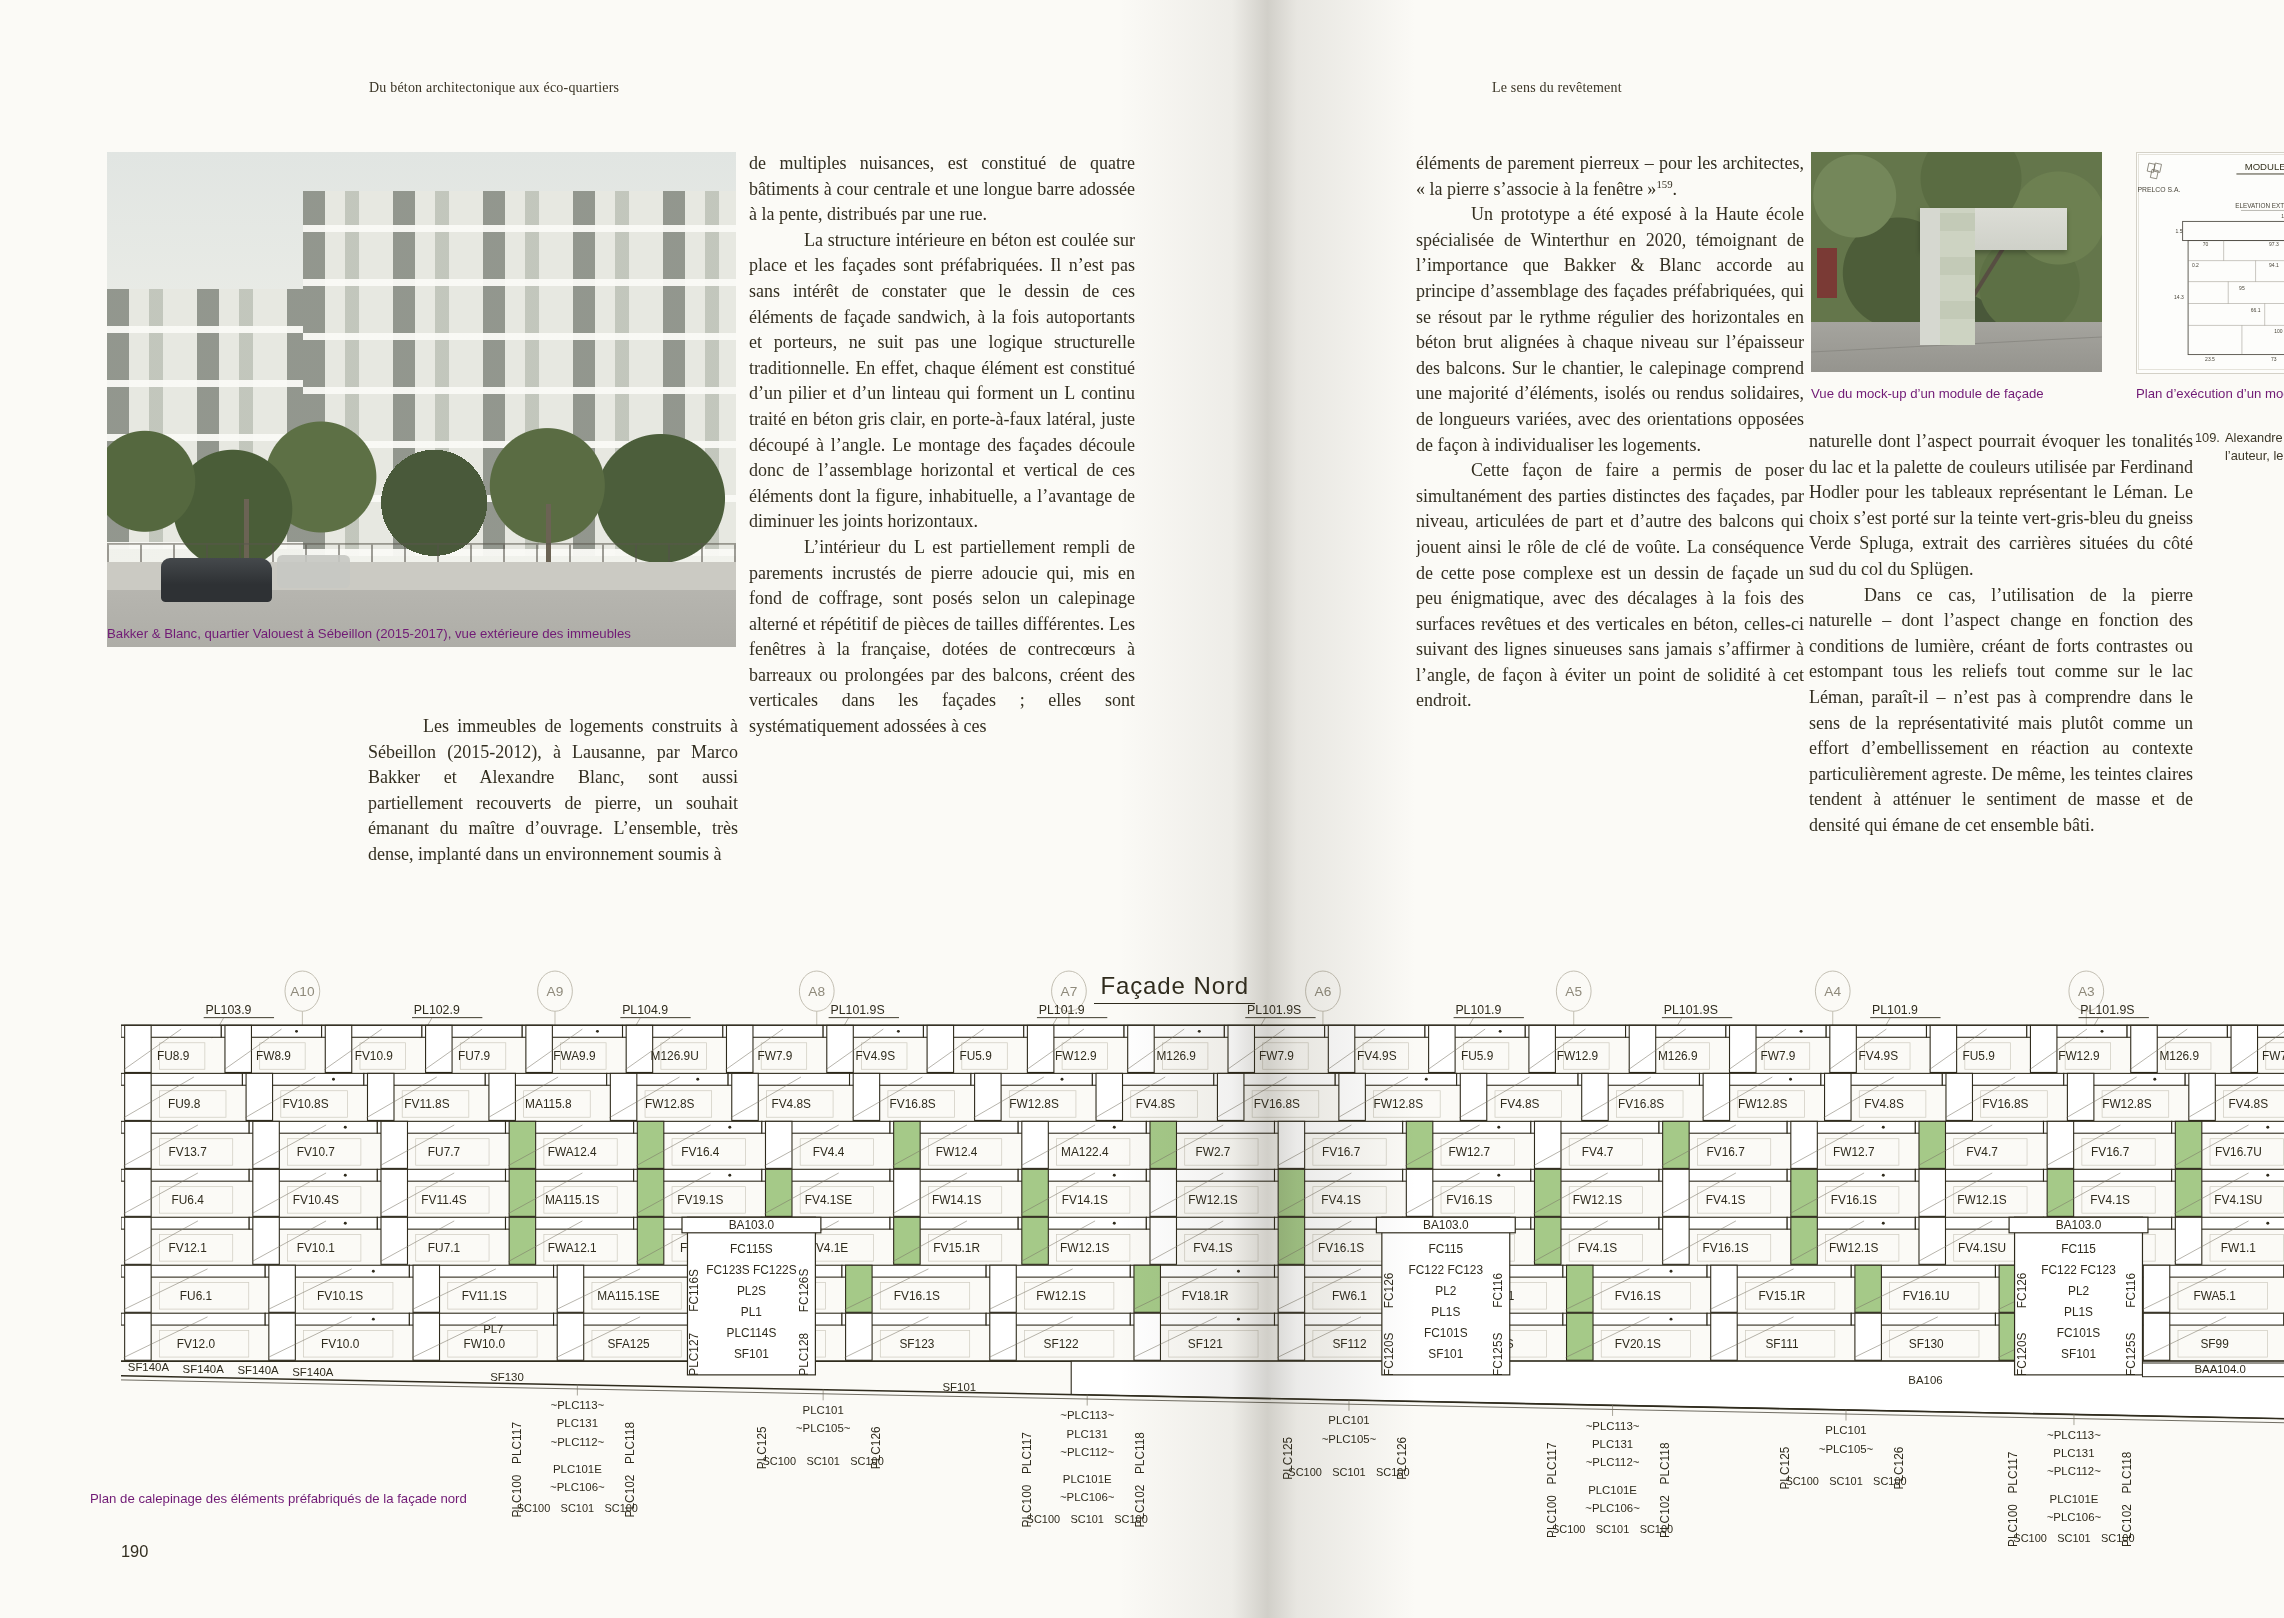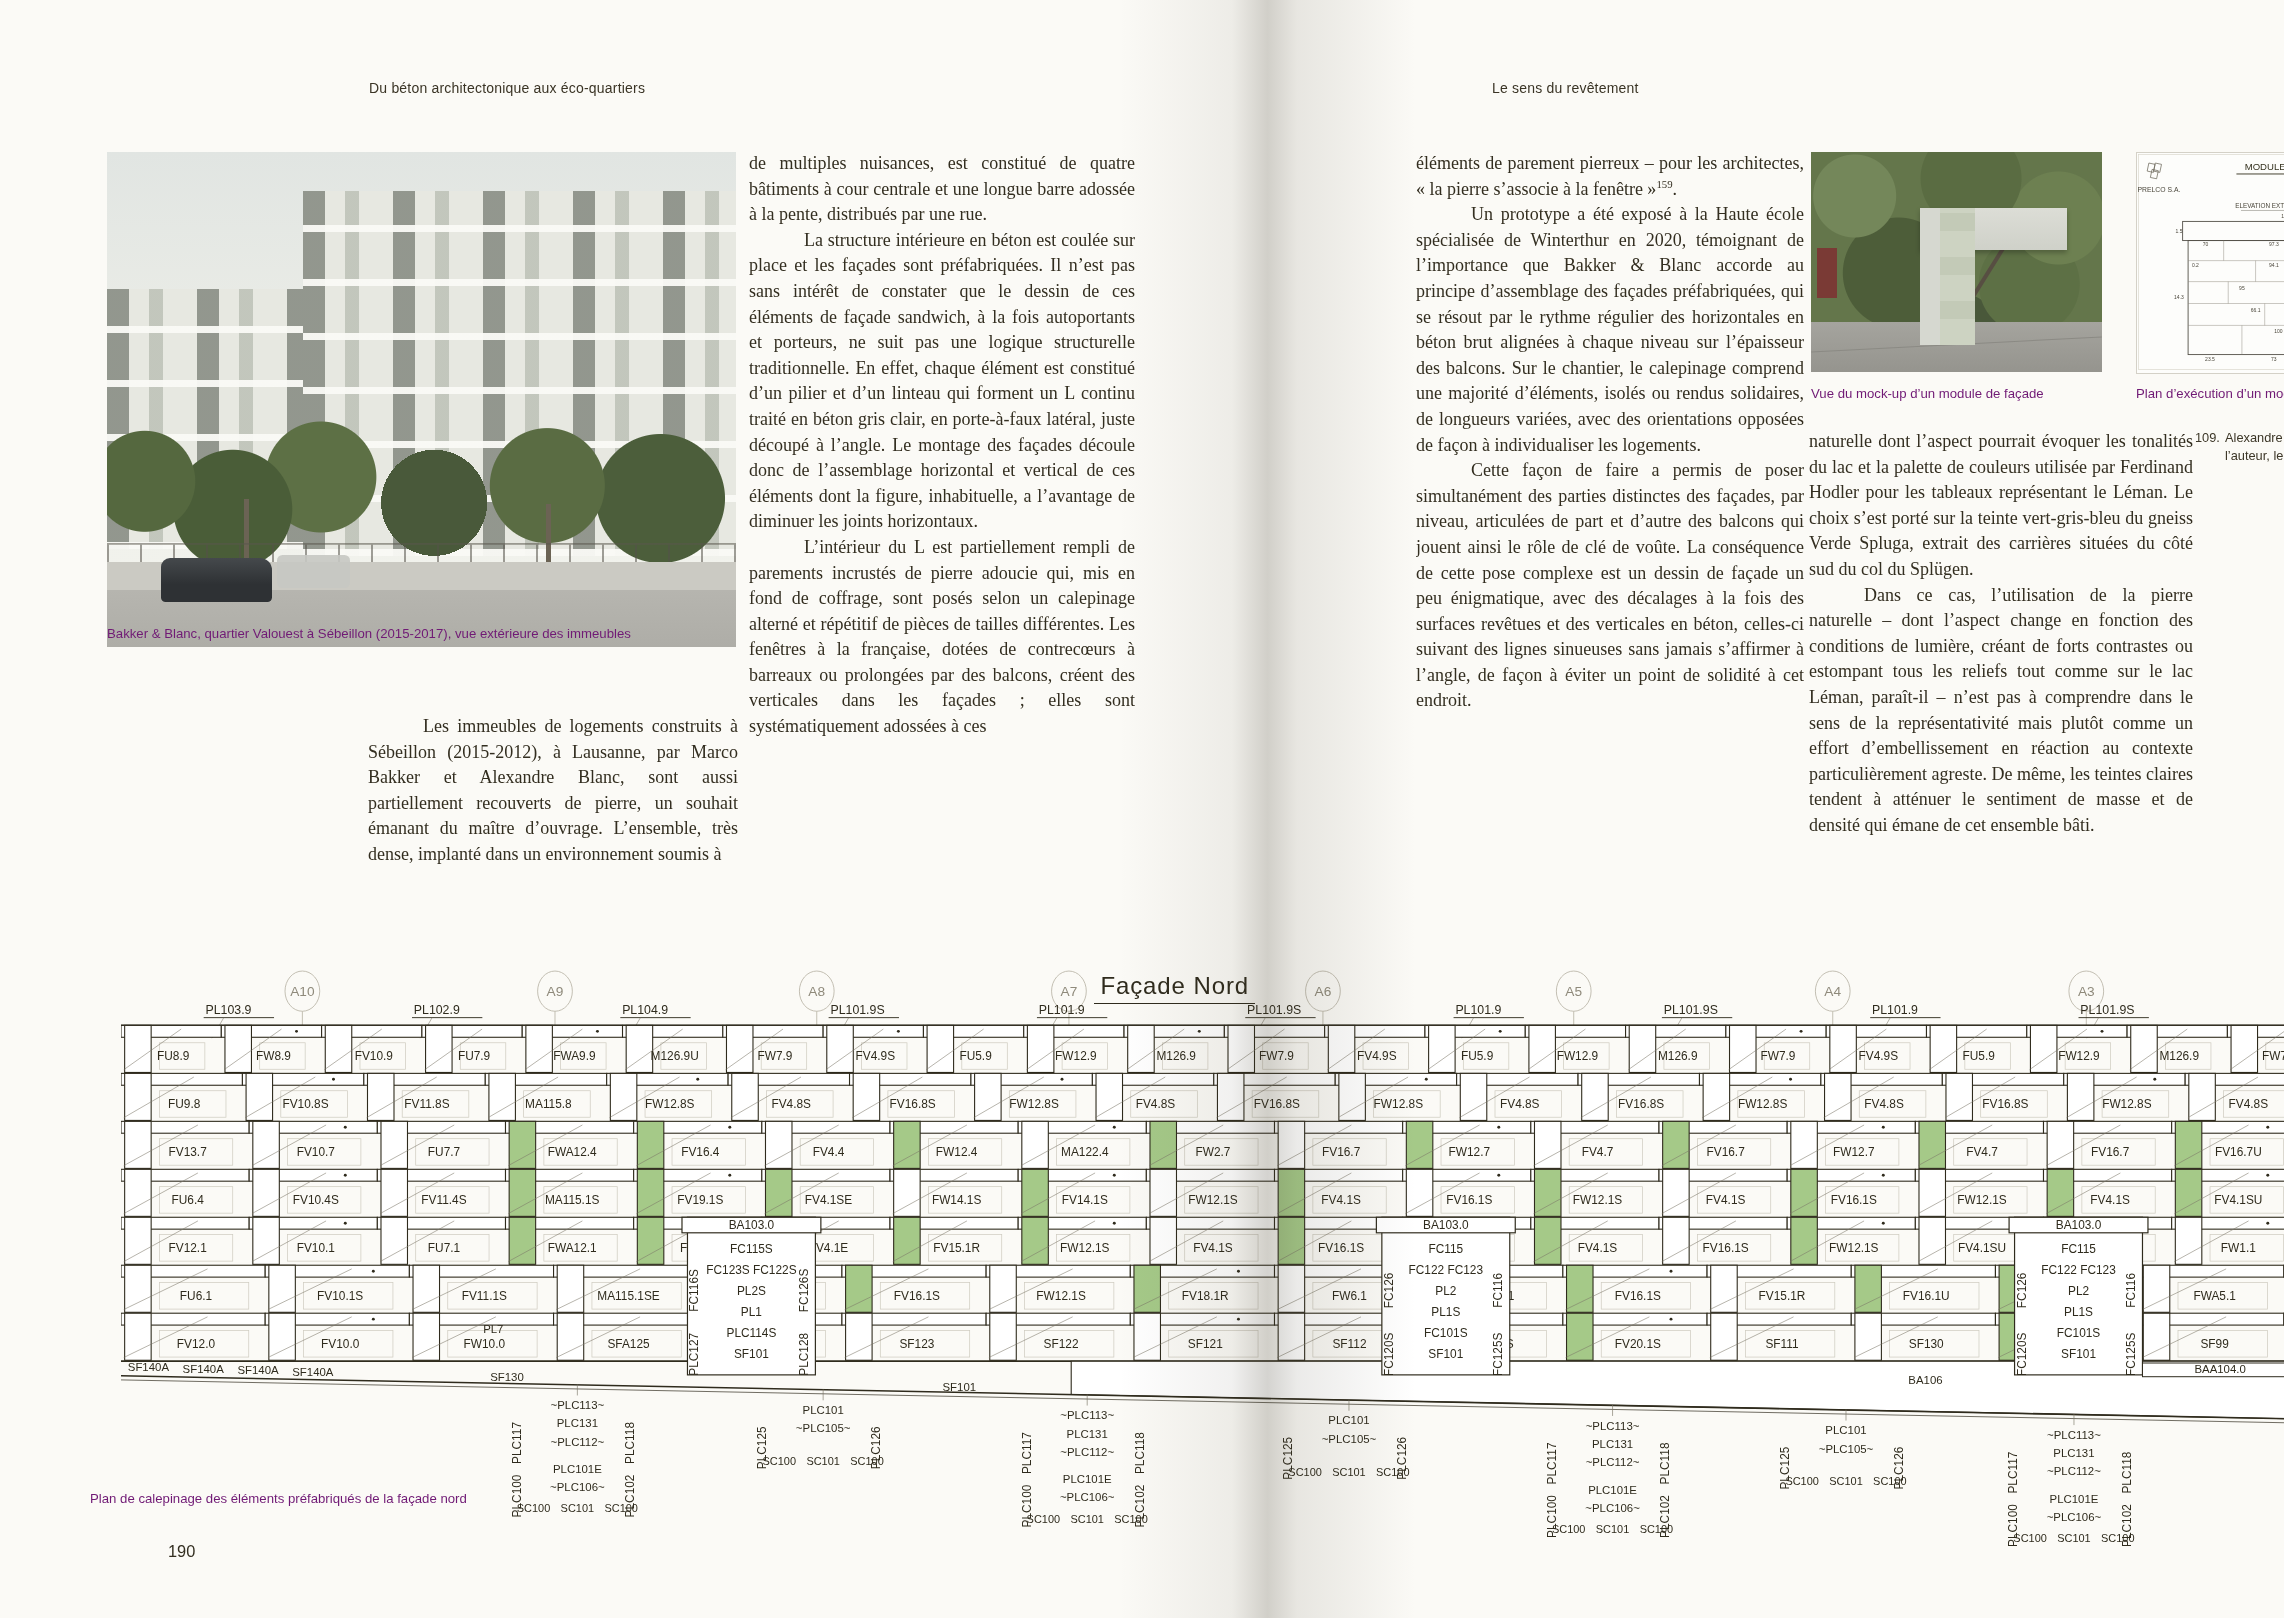--- a/index.html
+++ b/index.html
@@ -1,39 +1,39 @@
 <!DOCTYPE html>
 <html style="font-size:7.3px"><head>
 <meta charset="utf-8">
 <style>
   html,body{margin:0;padding:0;}
   body{width:2536px;height:1618px;background:#fbfaf6;position:relative;overflow:hidden;}
   .spread{position:absolute;left:0;top:0;width:2536px;height:1618px;background:#fbfaf6;}
   .gutter{position:absolute;left:1119px;top:0;width:297px;height:100%;z-index:40;pointer-events:none;
     background:linear-gradient(90deg, rgba(60,55,40,0) 0%, rgba(60,55,40,.07) 38%, rgba(60,55,40,.22) 50%, rgba(60,55,40,.10) 60%, rgba(60,55,40,0) 100%);}
-  .running-head{position:absolute;font-family:Liberation Sans, sans-serif;font-size:14px;color:#3a3425;letter-spacing:0.2px;}
+  .running-head{position:absolute;font-family:Liberation Serif, serif;font-size:14px;color:#3a3425;letter-spacing:0.2px;}
   #head-left{left:369px;top:80px;}
   #head-right{left:1492px;top:80px;}
   .col{position:absolute;font-family:"Liberation Serif",serif;font-size:18px;line-height:25.6px;text-align:justify;color:#332e20;}
   .col p{margin:0;text-indent:55px;}
   .col p.noindent{text-indent:0;}
   .col sup{font-size:60%;vertical-align:super;line-height:0;}
   #col1L{left:368px;top:714px;width:370px;height:256px;overflow:hidden;}
   #col2L{left:749px;top:151px;width:386px;height:822px;overflow:hidden;}
   #col1R{left:1416px;top:151px;width:388px;height:822px;overflow:hidden;}
   #col2R{left:1809px;top:429px;width:384px;height:571px;overflow:hidden;}
   .caption{position:absolute;font-family:"Liberation Sans",sans-serif;font-size:13.2px;line-height:19px;color:#701a75;}
   #photo-cap{left:107px;top:624px;width:612px;}
   #mockup-cap{left:1811px;top:384px;width:301px;}
   #plan-cap{left:2136px;top:384px;width:311px;}
   #facade-cap{left:90px;top:1489px;width:777px;}
   .footnote{position:absolute;left:2195px;top:429px;width:228px;display:grid;grid-template-columns:30px 1fr;
     font-family:"Liberation Sans",sans-serif;font-size:12.8px;line-height:18px;color:#3c3627;}
   .pagenum{position:absolute;font-family:"Liberation Sans",sans-serif;font-size:16.4px;color:#332e20;}
-  #pg-left{left:121px;top:1542px;margin-left:47px;}
+  #pg-left{left:121px;top:1542px;}
 
   
   .photo{position:absolute;left:107px;top:152px;width:629px;height:495px;overflow:hidden;background:linear-gradient(#e1e5e2,#eff0e9 55%,#f2f3ee);}
   .bldg{position:absolute;background-color:#e7e8e1;
     background-image:
       repeating-linear-gradient(0deg, rgba(250,250,246,.95) 0 7.3px, rgba(0,0,0,0) 7.3px 54px),
       repeating-linear-gradient(90deg, rgba(77,84,74,.55) 0 22px, rgba(0,0,0,0) 22px 42px, rgba(150,158,144,.45) 42px 56px, rgba(0,0,0,0) 56px 90px);}
   #bldg-back{left:0;top:137px;width:265px;height:260px;}
   #bldg-front{left:196px;top:39px;width:433px;height:365px;}
   .trees{position:absolute;left:0;top:196px;width:629px;height:215px;

